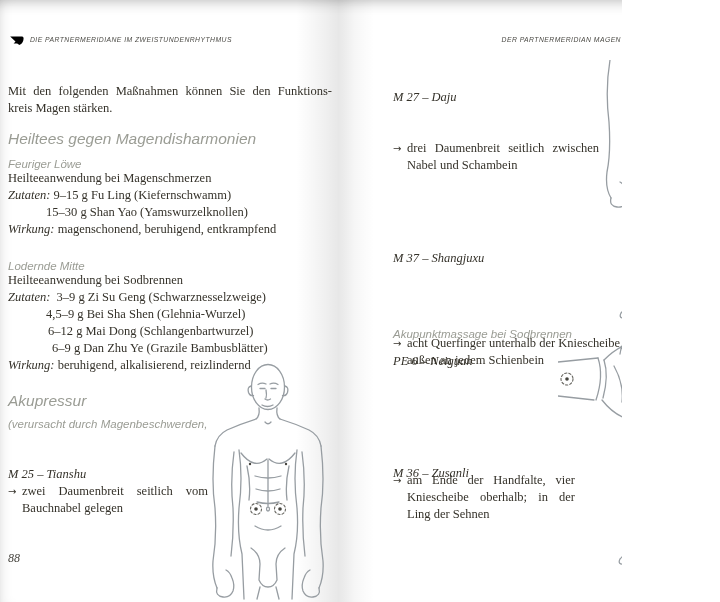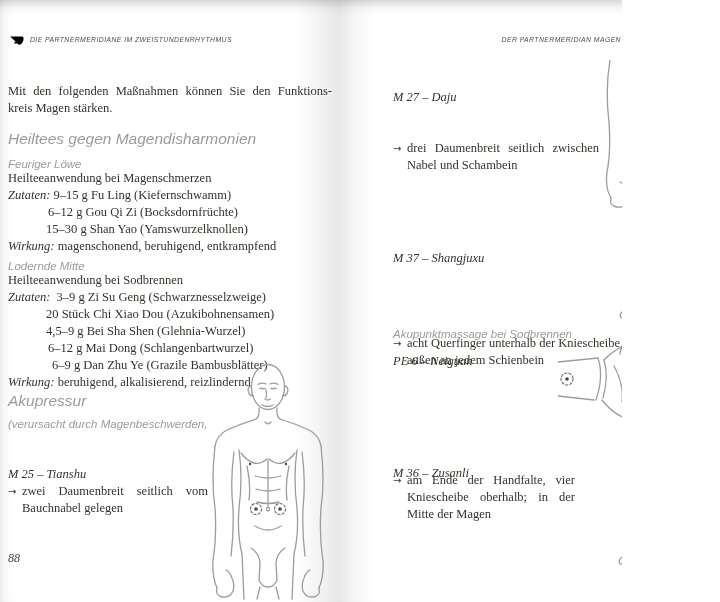--- a/index.html
+++ b/index.html
@@ -65,30 +65,28 @@
     <div class="just">Mit den folgenden Maßnahmen können Sie den Funktions-</div>
     <div>kreis Magen stärken.</div>
   </div>
 
   <div class="abs grayh h-big" style="left:8px;top:130px;">Heiltees gegen Magendisharmonien</div>
 
   <div class="abs grayh h-small" style="left:8px;top:156px;">Feuriger Löwe</div>
   <div class="abs serif" style="left:8px;top:170px;width:330px;">
     <div class="line">Heilteeanwendung bei Magenschmerzen</div>
     <div class="line"><span class="it">Zutaten:</span> <span>9–15 g Fu Ling (Kiefernschwamm)</span></div>
-    <div class="line ind" style="padding-left:40px;">6–12 g Gou Qi Zi (Bocksdornfrüchte)</div>
     <div class="line ind">15–30 g Shan Yao (Yamswurzelknollen)</div>
     <div class="line"><span class="it">Wirkung:</span> <span>magenschonend, beruhigend, entkrampfend</span></div>
   </div>
 
   <div class="abs grayh h-small" style="left:8px;top:258px;">Lodernde Mitte</div>
   <div class="abs serif" style="left:8px;top:272px;width:330px;">
     <div class="line">Heilteeanwendung bei Sodbrennen</div>
     <div class="line"><span class="it">Zutaten:</span>&nbsp;&nbsp;<span>3–9 g Zi Su Geng (Schwarznesselzweige)</span></div>
-    <div class="line ind">20 Stück Chi Xiao Dou (Azukibohnensamen)</div>
     <div class="line ind">4,5–9 g Bei Sha Shen (Glehnia-Wurzel)</div>
     <div class="line ind" style="padding-left:40px;">6–12 g Mai Dong (Schlangenbartwurzel)</div>
     <div class="line ind" style="padding-left:44px;">6–9 g Dan Zhu Ye (Grazile Bambusblätter)</div>
     <div class="line"><span class="it">Wirkung:</span> <span>beruhigend, alkalisierend, reizlindernd</span></div>
   </div>
 
   <div class="abs grayh h-big" style="left:8px;top:392px;">Akupressur</div>
   <div class="abs grayh h-small" style="left:8px;top:416px;">
     <div>(verursacht durch Magenbeschwerden,</div>
   </div>
@@ -203,21 +201,21 @@
     </g>
   </svg>
 
   <div class="abs grayh h-small" style="left:393px;top:326px;">Akupunktmassage bei Sodbrennen</div>
 
   <div class="abs serif pname" style="left:393px;top:353px;">PE 6 – Neiguan</div>
   <div class="abs serif desc" style="left:393px;top:370px;width:185px;">
     <span class="arrow">→</span>
     <div class="just" style="width:168px;">am Ende der Handfalte, vier</div>
     <div class="just" style="width:168px;">Kniescheibe oberhalb; in der</div>
-    <div>Mitte der Magen</div>
+    <div>Ling der Sehnen</div>
   </div>
 
   <svg class="abs fig" style="left:558px;top:332px;" width="162" height="118" viewBox="0 0 162 118">
     <path d="M0,30 L40,26"></path>
     <path d="M0,64 L36,68"></path>
     <path d="M40,26 q6,18 -2,42"></path>
     <path d="M46,28 q5,16 -1,38"></path>
     <path d="M46,28 Q60,14 76,10"></path>
     <path d="M62,22 Q64,8 74,2 Q84,-3 88,4 Q90,10 82,17 Q76,22 70,24"></path>
     <path d="M82,17 Q106,16 126,24 q9,4 -1,8 Q110,36 96,36"></path>

